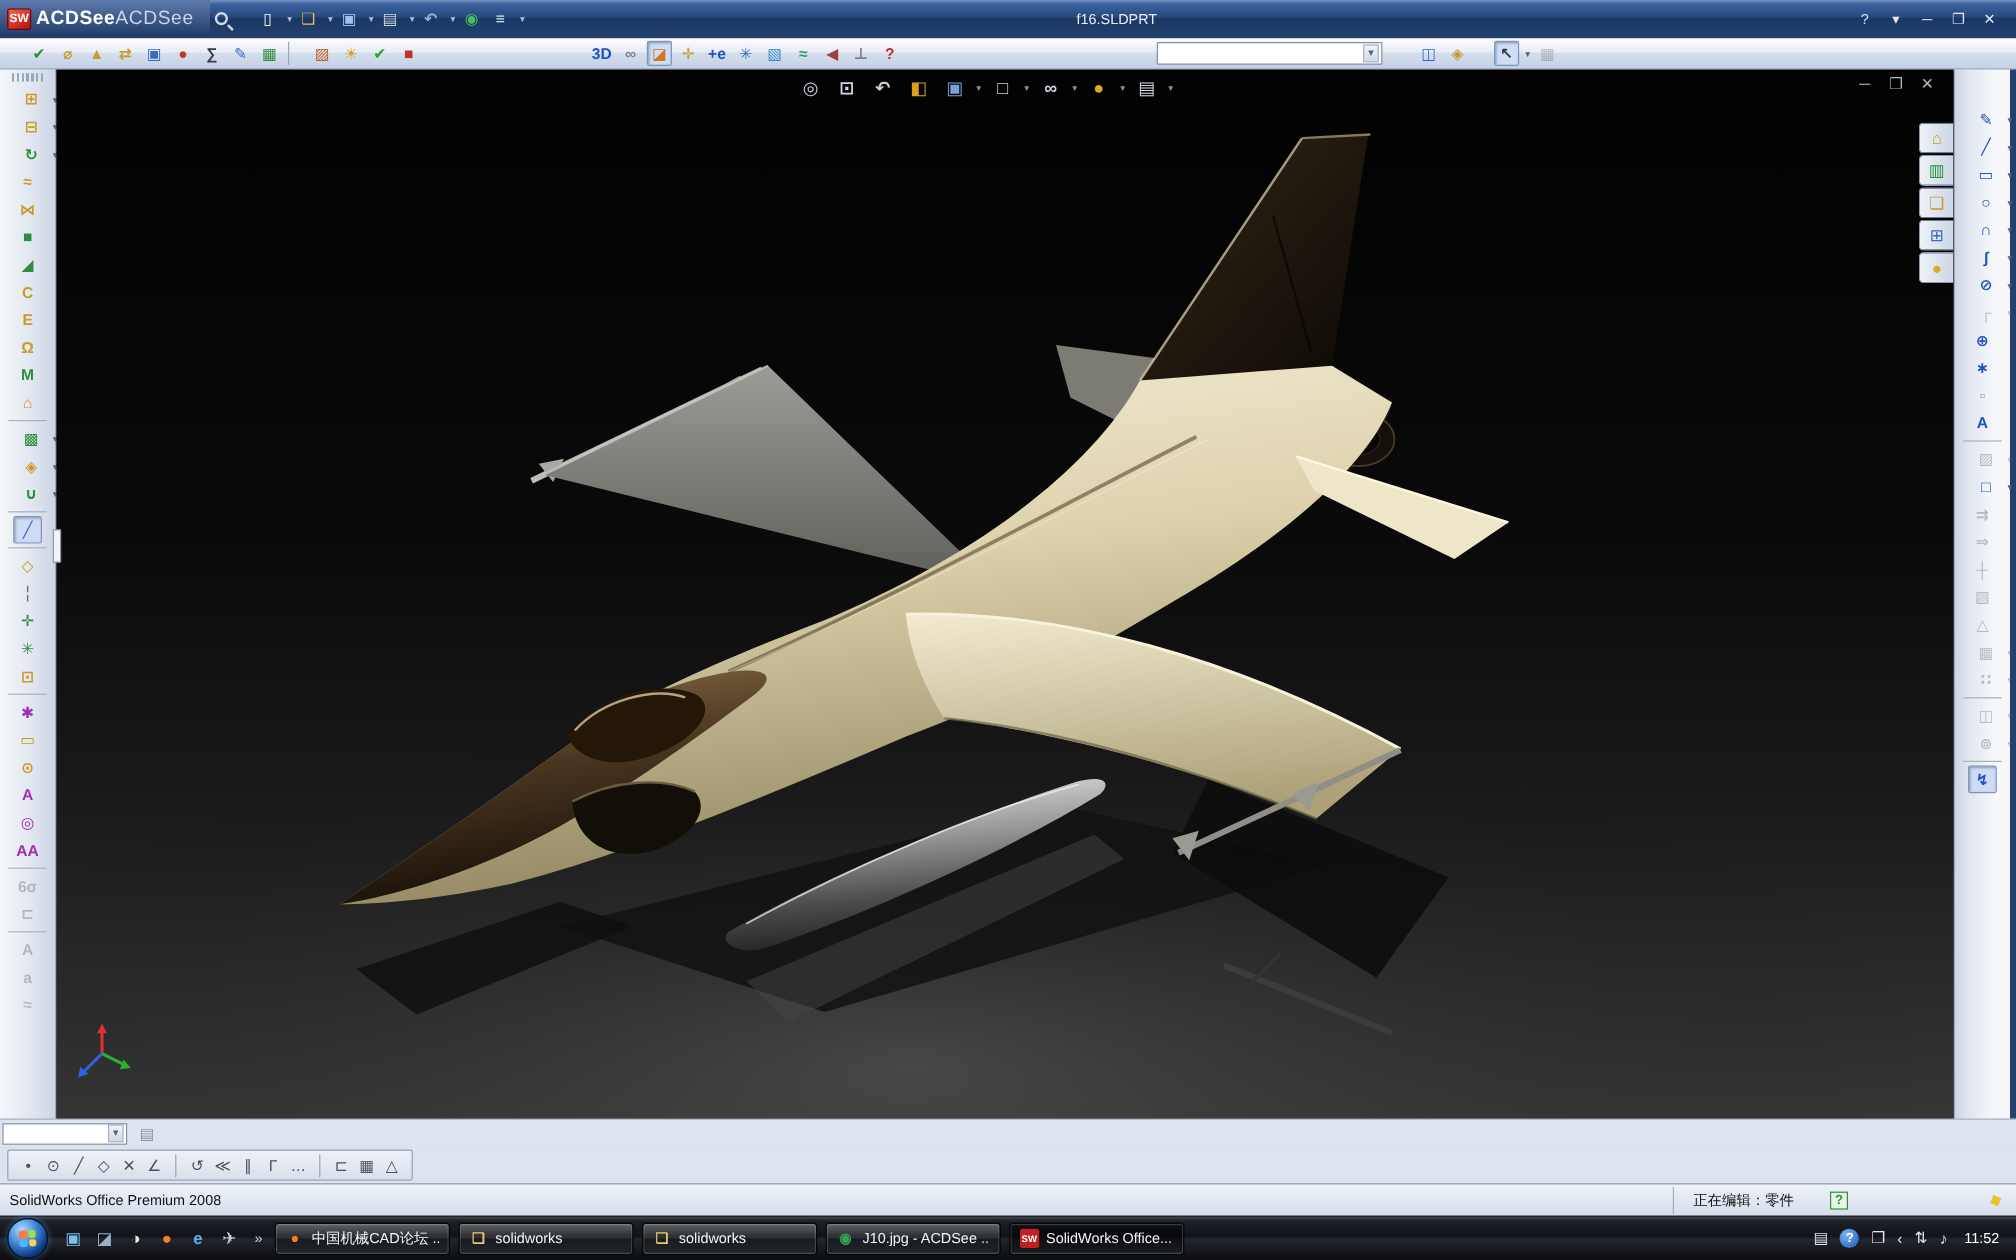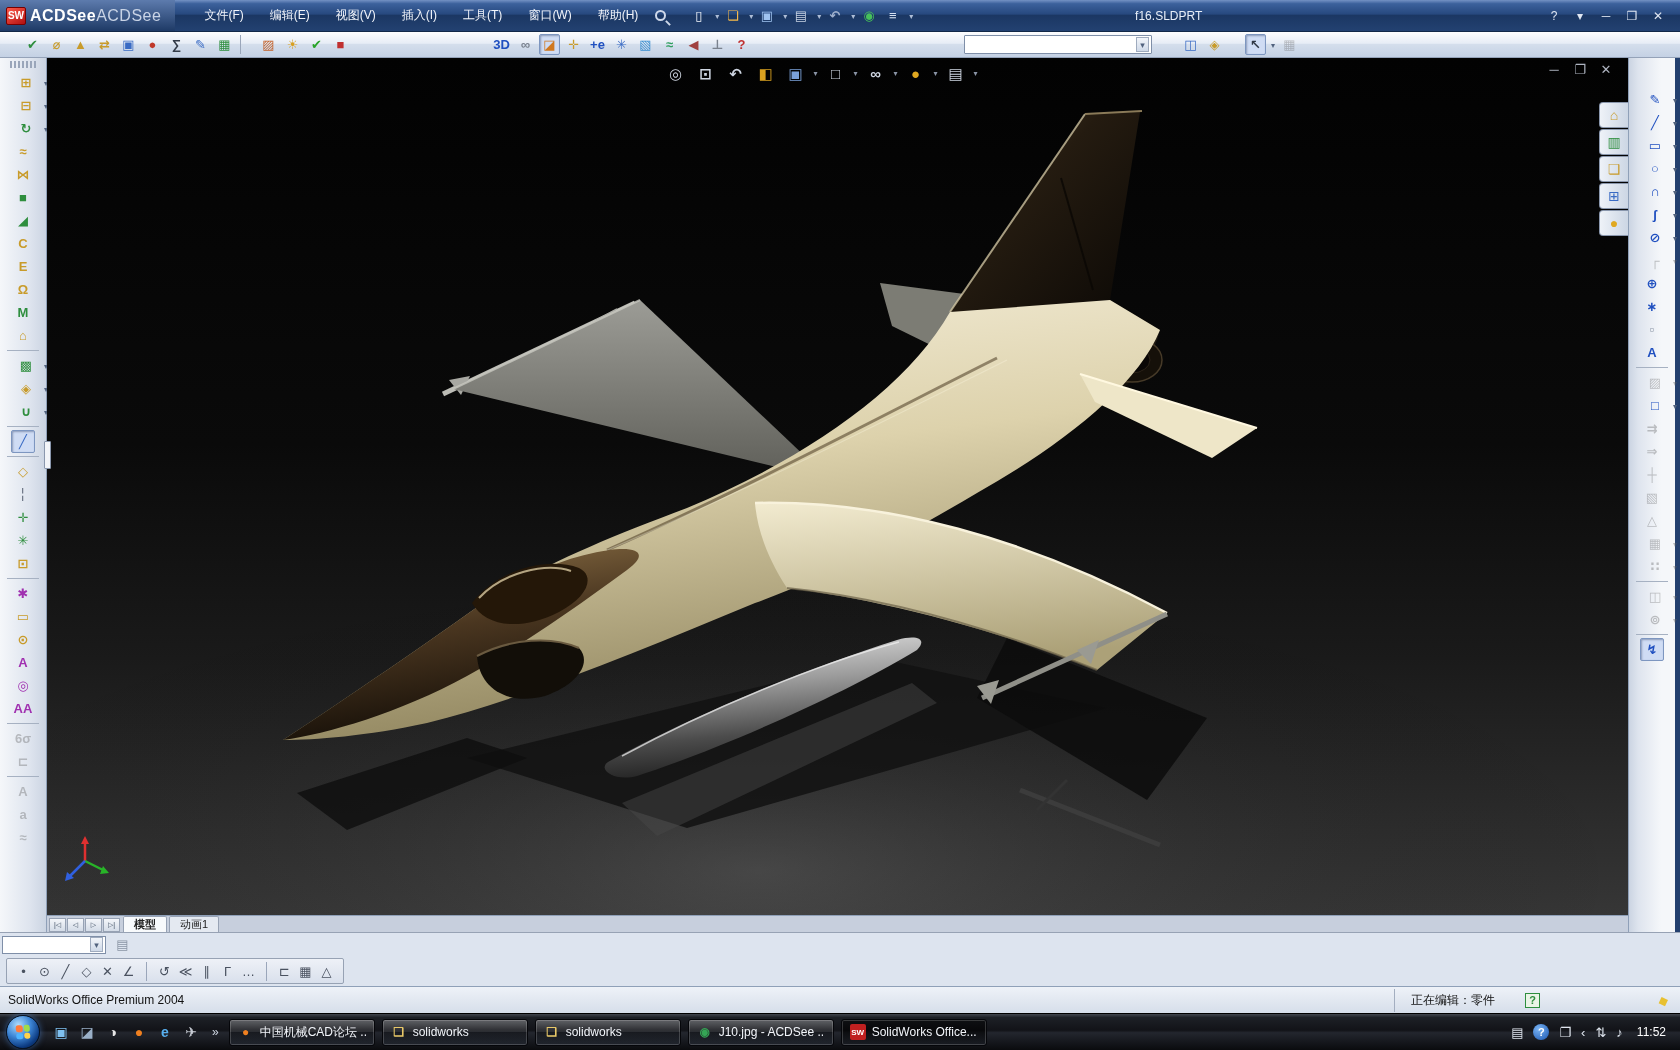--- a/index.html
+++ b/index.html
@@ -142,29 +142,20 @@
 </head>
 <body>
 
 <div class="screen">
 
   <div class="titlebar">
     <div class="logo">
       <span class="badge">SW</span>
       <span><span class="lb">ACDSee</span><span class="ll">ACDSee</span></span>
     </div>
-    <nav class="menubar">
-      <span class="menu-item">文件(F)</span>
-        <span class="menu-item">编辑(E)</span>
-        <span class="menu-item">视图(V)</span>
-        <span class="menu-item">插入(I)</span>
-        <span class="menu-item">工具(T)</span>
-        <span class="menu-item">窗口(W)</span>
-        <span class="menu-item">帮助(H)</span>
-    </nav>
     <span class="mag"></span>
     <div class="quickbar">
       <span class="tbi tb-quick has-dd">
           <span class="g" style="color: rgb(242, 246, 252);">▯</span>
         </span>
         <span class="tbi tb-quick has-dd">
           <span class="g" style="color: rgb(245, 184, 74);">❏</span>
         </span>
         <span class="tbi tb-quick has-dd">
           <span class="g" style="color: rgb(159, 195, 240);">▣</span>
@@ -601,24 +592,20 @@
         <svg class="triad" width="52" height="52" viewBox="0 0 52 52">
           <line x1="26" y1="28" x2="26" y2="8" stroke="#e03030" stroke-width="2.5"></line>
           <polygon points="26,3 22,11 30,11" fill="#e03030"></polygon>
           <line x1="26" y1="28" x2="46" y2="38" stroke="#28b428" stroke-width="2.5"></line>
           <polygon points="50,40 41,41 44,33" fill="#28b428"></polygon>
           <line x1="26" y1="28" x2="10" y2="44" stroke="#3060e0" stroke-width="2.5"></line>
           <polygon points="6,48 8,39 15,45" fill="#3060e0"></polygon>
         </svg>
       </div>
 
-      <div class="tabbar">
-        <span><span class="tnav">|◁</span><span class="tnav">◁</span><span class="tnav">▷</span><span class="tnav">▷|</span></span>
-        <span><span class="tab active">模型</span><span class="tab">动画1</span></span>
-      </div>
     </section>
 
     <aside class="vtb right">
       <div class="vgroup">
           <span class="tbi has-dd">
             <span class="g" style="color: rgb(32, 80, 192);">✎</span>
           </span>
           <span class="tbi has-dd">
             <span class="g" style="color: rgb(32, 80, 192);">╱</span>
           </span>
@@ -762,21 +749,21 @@
             <span class="g" style="color: rgb(74, 82, 96);">▦</span>
           </span>
           <span class="tbi">
             <span class="g" style="color: rgb(74, 82, 96);">△</span>
           </span>
         </span>
     </div>
   </div>
 
   <div class="statusbar">
-    <span>SolidWorks Office Premium 2004</span>
+    <span>SolidWorks Office Premium 2008</span>
     <div class="sb-right">
       <span class="sb-cell">正在编辑：零件</span>
       <span class="sb-help">?</span>
       <span class="sb-gap"></span>
       <span class="sb-tag">◆</span>
     </div>
   </div>
 
   <div class="taskbar">
     <div class="orb">

